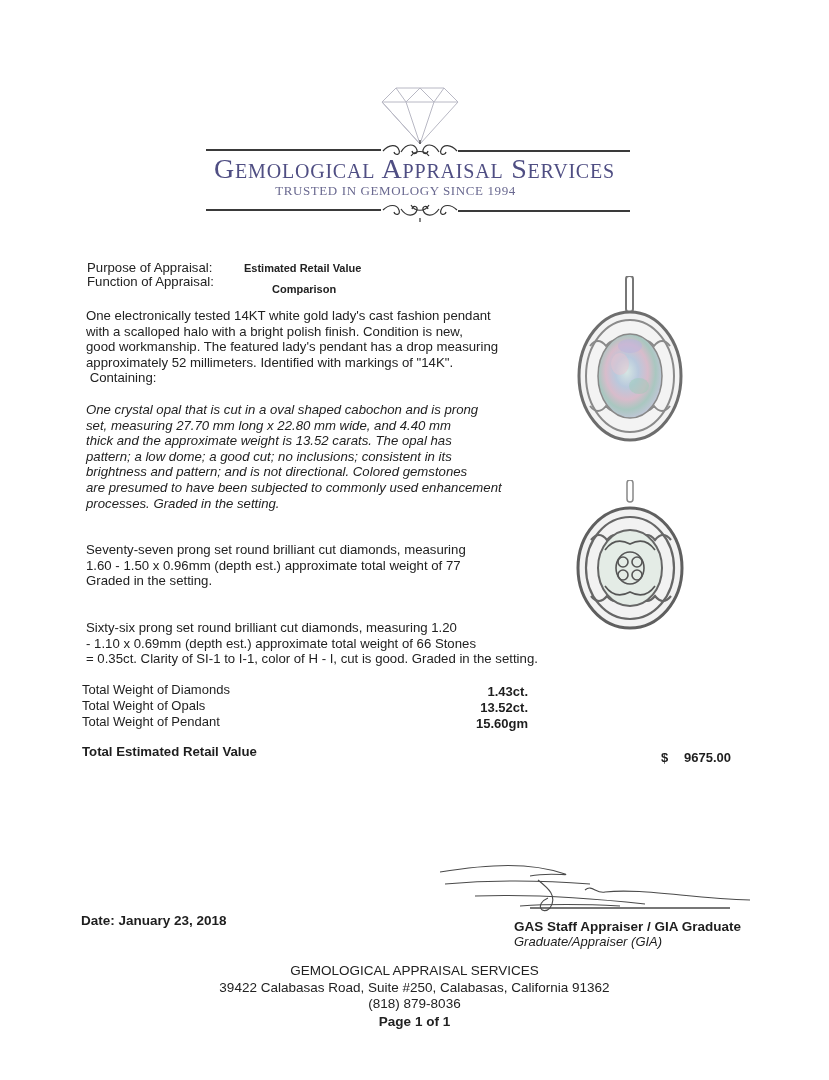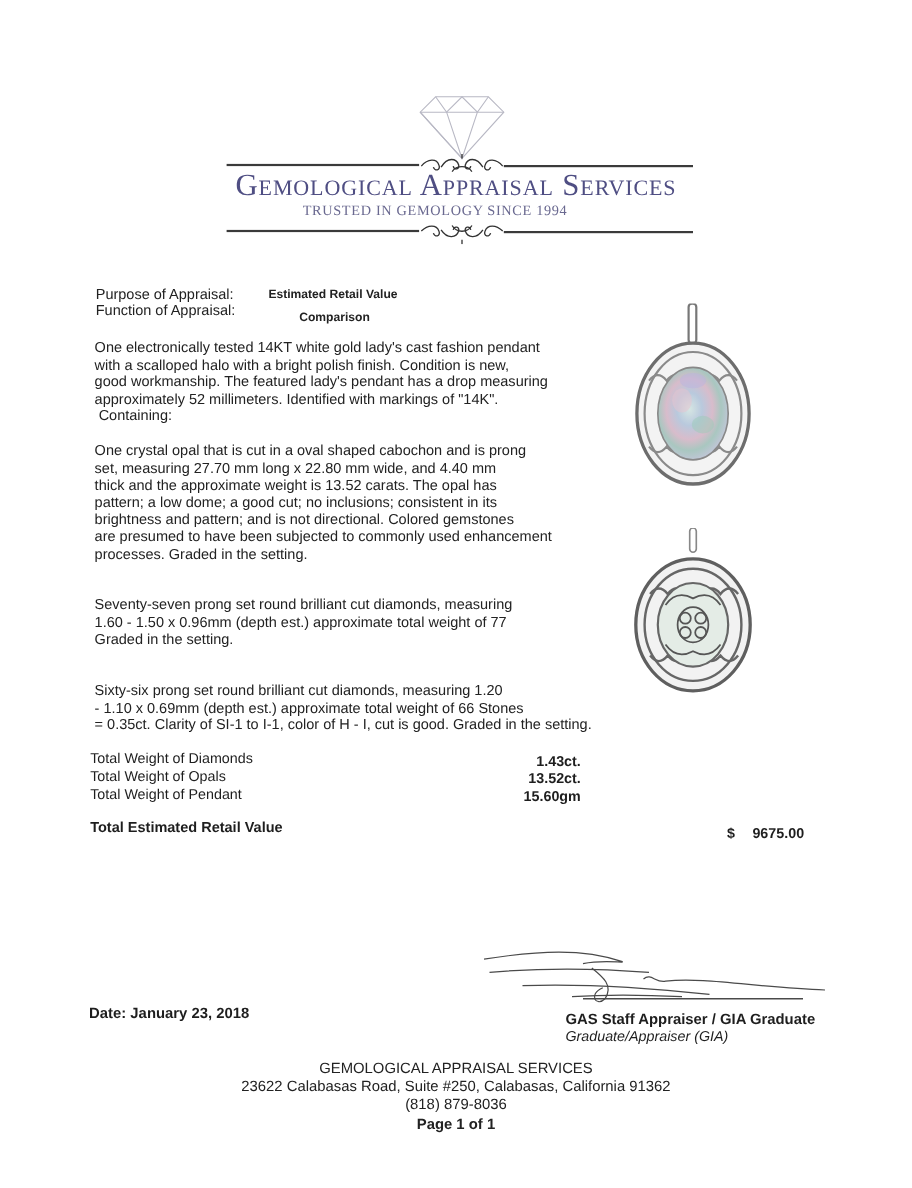--- a/index.html
+++ b/index.html
@@ -84,21 +84,21 @@
 <div class="abs value body-text" style="top:282px;margin-left:28px;">Comparison</div>
 
 <div class="abs para body-text" style="top:308px;">
   <p>One electronically tested 14KT white gold lady's cast fashion pendant</p>
   <p>with a scalloped halo with a bright polish finish. Condition is new,</p>
   <p>good workmanship. The featured lady's pendant has a drop measuring</p>
   <p>approximately 52 millimeters. Identified with markings of "14K".</p>
   <p style="white-space:pre;"> Containing:</p>
 </div>
 
-<div class="abs para body-text" style="top:402px;">
+<div class="abs para body-text" style="top:402px;font-style:italic;">
   <p>One crystal opal that is cut in a oval shaped cabochon and is prong</p>
   <p>set, measuring 27.70 mm long x 22.80 mm wide, and 4.40 mm</p>
   <p>thick and the approximate weight is 13.52 carats. The opal has</p>
   <p>pattern; a low dome; a good cut; no inclusions; consistent in its</p>
   <p>brightness and pattern; and is not directional. Colored gemstones</p>
   <p>are presumed to have been subjected to commonly used enhancement</p>
   <p>processes. Graded in the setting.</p>
 </div>
 
 <div class="abs para body-text" style="top:542px;">
@@ -180,15 +180,15 @@
     <path d="M45,38 C100,36 160,40 215,46"></path>
     <path d="M90,48 C120,46 150,46 190,48"></path>
     <path d="M100,50 L300,50" stroke-width="1.3"></path>
   </g>
 </svg>
 
 <div class="abs bold" style="left:514px; top:919px; font-size:13.5px;">GAS Staff Appraiser / GIA Graduate</div>
 <div class="abs" style="left:514px; top:934px; font-size:13px; font-style:italic;">Graduate/Appraiser (GIA)</div>
 
 <div class="abs footer" style="top:963px;">GEMOLOGICAL APPRAISAL SERVICES</div>
-<div class="abs footer" style="top:980px;">23622 Calabasas Road, Suite #250, Calabasas, California 91362</div>
+<div class="abs footer" style="top:980px;">39422 Calabasas Road, Suite #250, Calabasas, California 91362</div>
 <div class="abs footer" style="top:996px;">(818) 879-8036</div>
 <div class="abs footer bold" style="top:1014px;">Page 1 of 1</div>
 
 </body></html>

